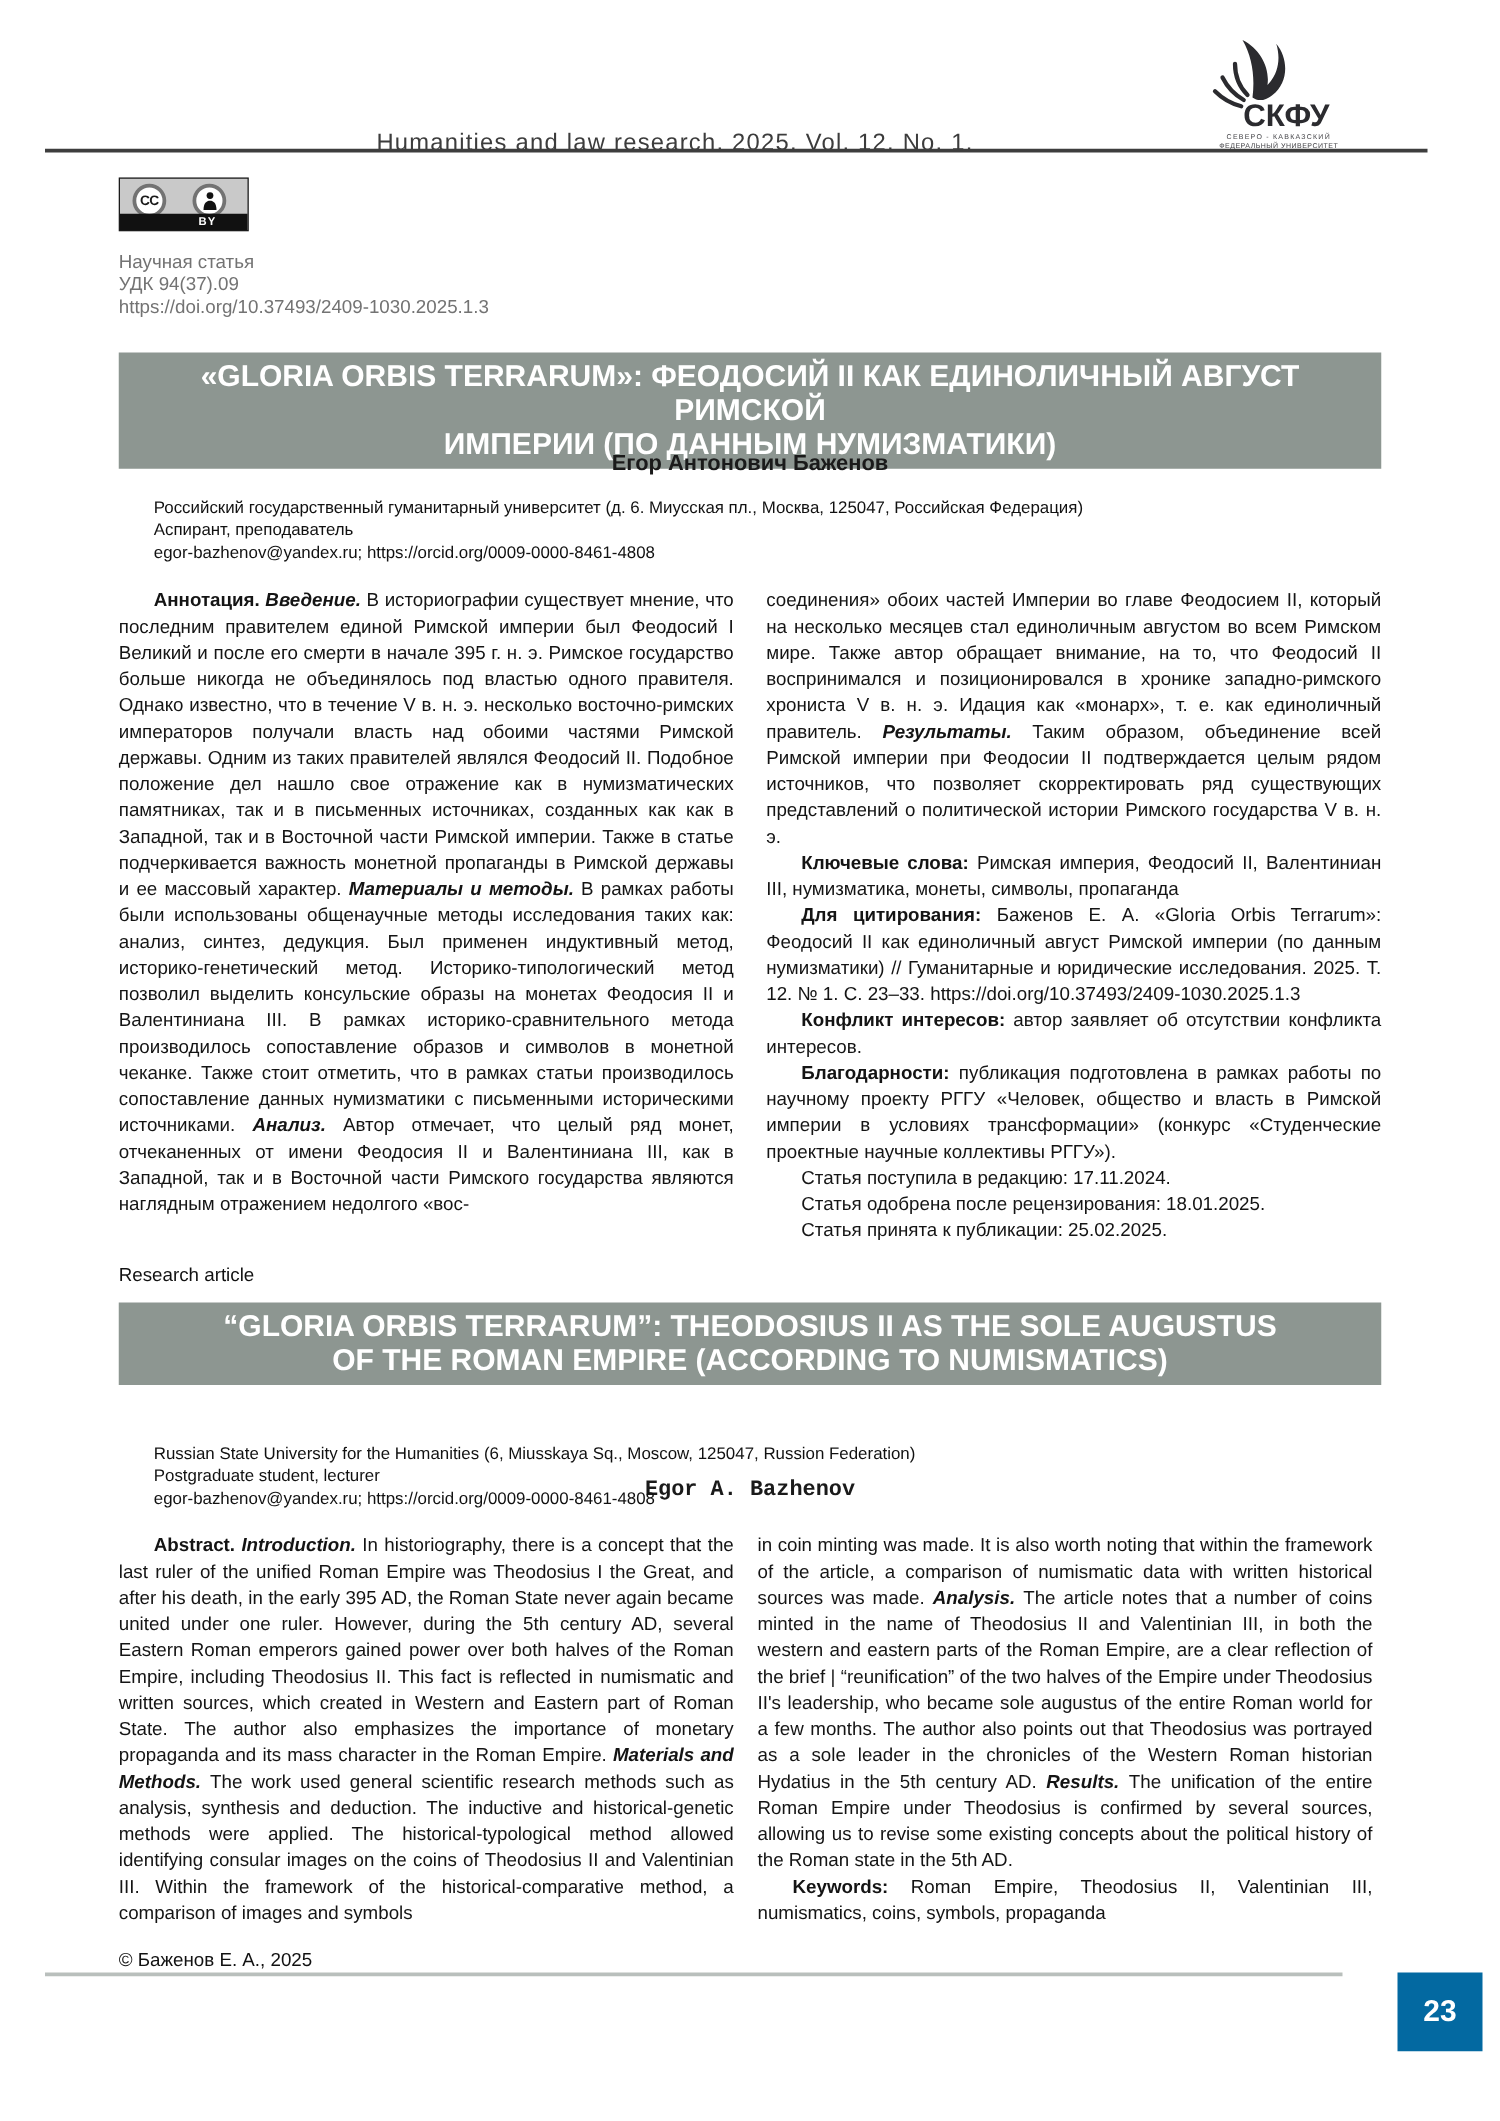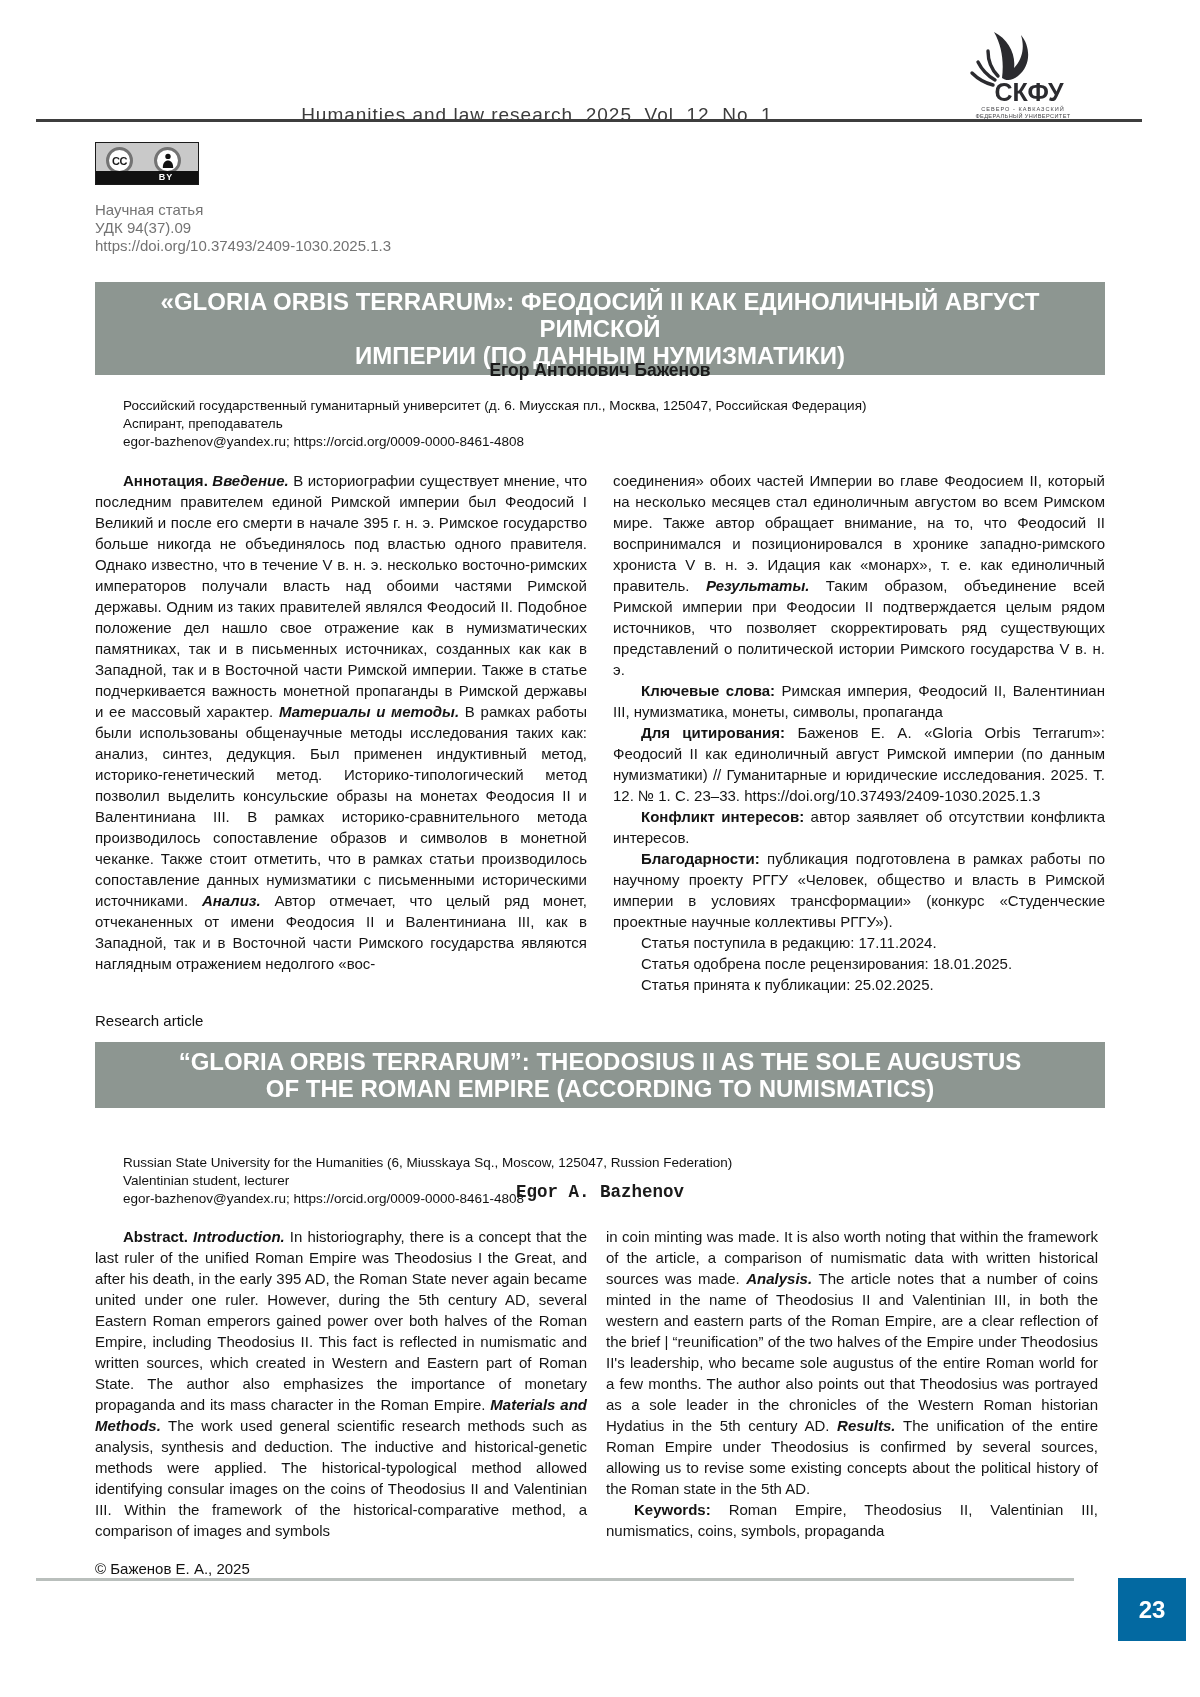--- a/index.html
+++ b/index.html
@@ -145,21 +145,21 @@
 
   <div class="banner banner-en" style="background: rgb(141, 150, 145);">
     <div>“GLORIA ORBIS TERRARUM”: THEODOSIUS II AS THE SOLE AUGUSTUS</div>
     <div>OF THE ROMAN EMPIRE (ACCORDING TO NUMISMATICS)</div>
   </div>
 
   <div class="author author-en">Egor A. Bazhenov</div>
 
   <div class="affil affil-en">
     <div>Russian State University for the Humanities (6, Miusskaya Sq., Moscow, 125047, Russion Federation)</div>
-    <div>Valentinian student, lecturer</div>
+    <div>Postgraduate student, lecturer</div>
     <div>egor-bazhenov@yandex.ru; https://orcid.org/0009-0000-8461-4808</div>
   </div>
 
   <div class="cols cols-en">
     <div class="col">
         <p class="para indent"><span class="seg-b">Abstract. </span><span class="seg-bi">Introduction. </span><span>In historiography, there is a concept that the last ruler of the unified Roman Empire was Theodosius I the Great, and after his death, in the early 395 AD, the Roman State never again became united under one ruler. However, during the 5th century AD, several Eastern Roman emperors gained power over both halves of the Roman Empire, including Theodosius II. This fact is reflected in numismatic and written sources, which created in Western and Eastern part of Roman State. The author also emphasizes the importance of monetary propaganda and its mass character in the Roman Empire. </span><span class="seg-bi">Materials and Methods. </span><span>The work used general scientific research methods such as analysis, synthesis and deduction. The inductive and historical-genetic methods were applied. The historical-typological method allowed identifying consular images on the coins of Theodosius II and Valentinian III. Within the framework of the historical-comparative method, a comparison of images and symbols</span></p>
       </div>
     <div class="col">
         <p class="para"><span>in coin minting was made. It is also worth noting that within the framework of the article, a comparison of numismatic data with written historical sources was made. </span><span class="seg-bi">Analysis. </span><span>The article notes that a number of coins minted in the name of Theodosius II and Valentinian III, in both the western and eastern parts of the Roman Empire, are a clear reflection of the brief | “reunification” of the two halves of the Empire under Theodosius II's leadership, who became sole augustus of the entire Roman world for a few months. The author also points out that Theodosius was portrayed as a sole leader in the chronicles of the Western Roman historian Hydatius in the 5th century AD. </span><span class="seg-bi">Results. </span><span>The unification of the entire Roman Empire under Theodosius is confirmed by several sources, allowing us to revise some existing concepts about the political history of the Roman state in the 5th AD.</span></p>
         <p class="para indent"><span class="seg-b">Keywords: </span><span>Roman Empire, Theodosius II, Valentinian III, numismatics, coins, symbols, propaganda</span></p>

